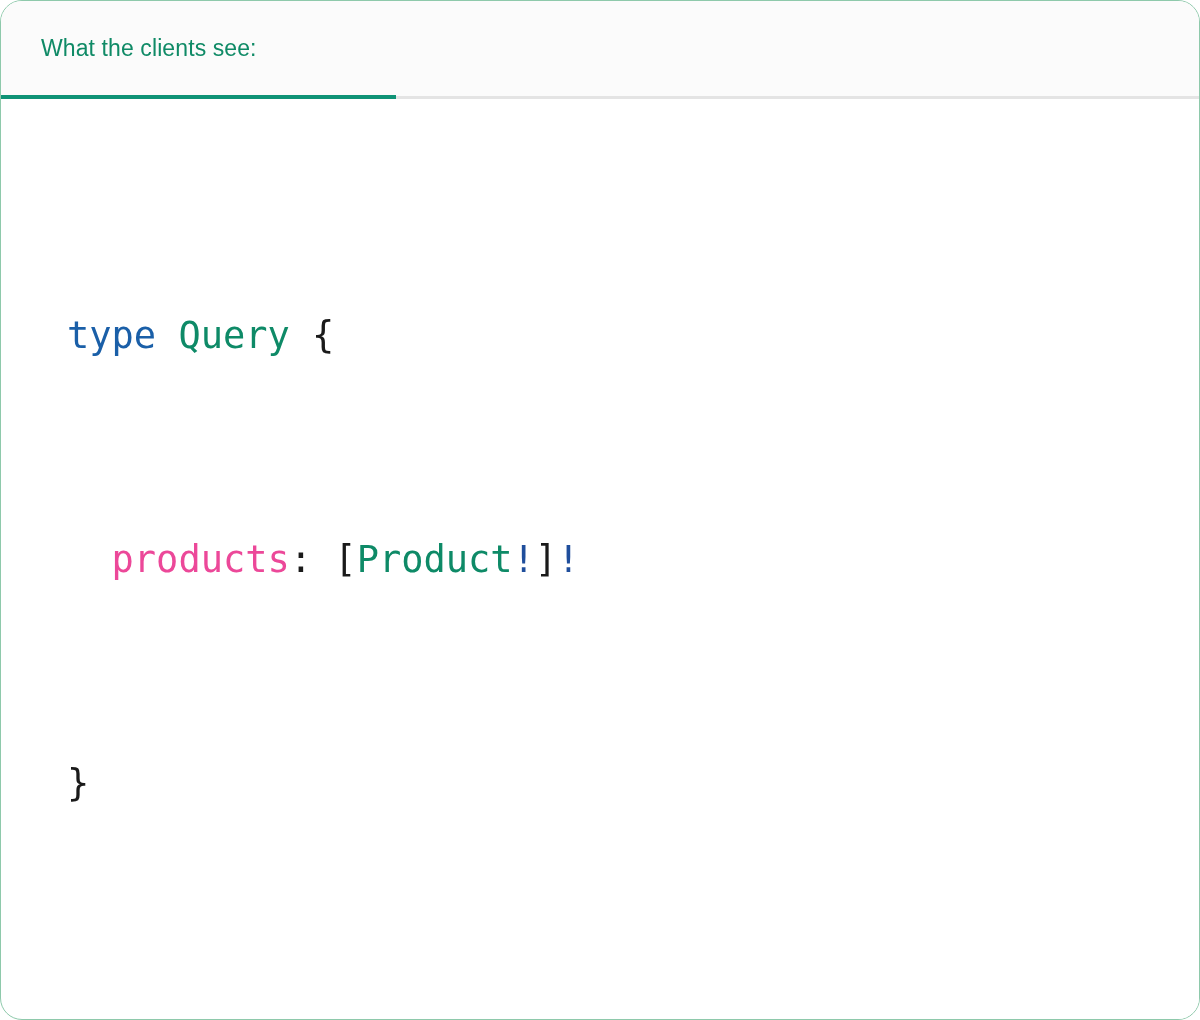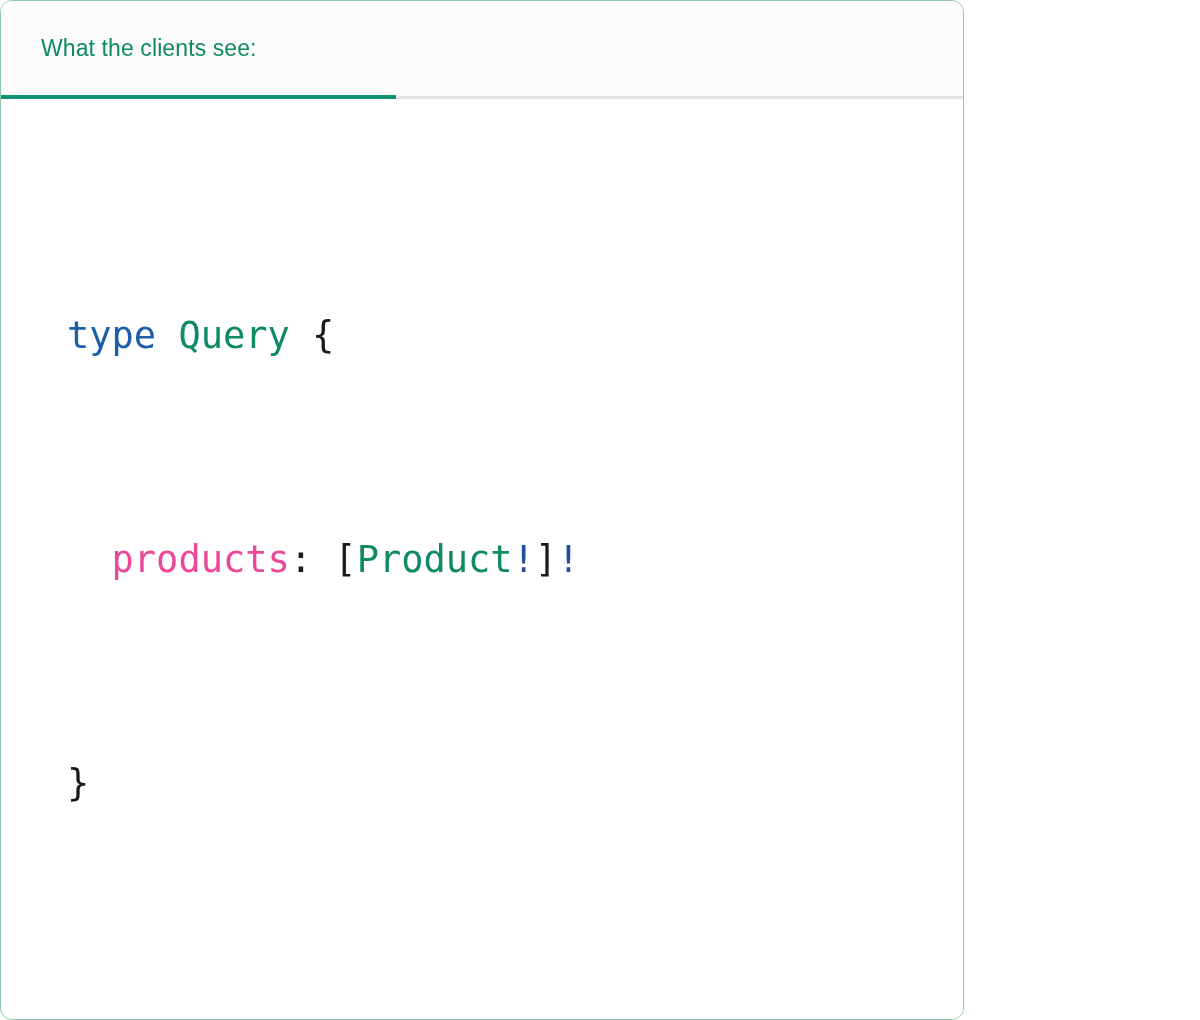--- a/index.html
+++ b/index.html
@@ -11,26 +11,26 @@
     width: 1200px;
     height: 1020px;
     font-family: "Liberation Sans", sans-serif;
     overflow: hidden;
   }
 
   .card {
     position: absolute;
     left: 0;
     top: 0;
-    width: 964px;
+    width: 1200px;
     height: 1020px;
     box-sizing: border-box;
     background: #ffffff;
     border: 1px solid #8ec9ab;
-    border-radius: 12px;
+    border-radius: 22px;
     overflow: hidden;
     text-decoration: underline;
   }
 
   
   .tabstrip {
     position: absolute;
     left: 0;
     top: 0;
     width: 1200px;

